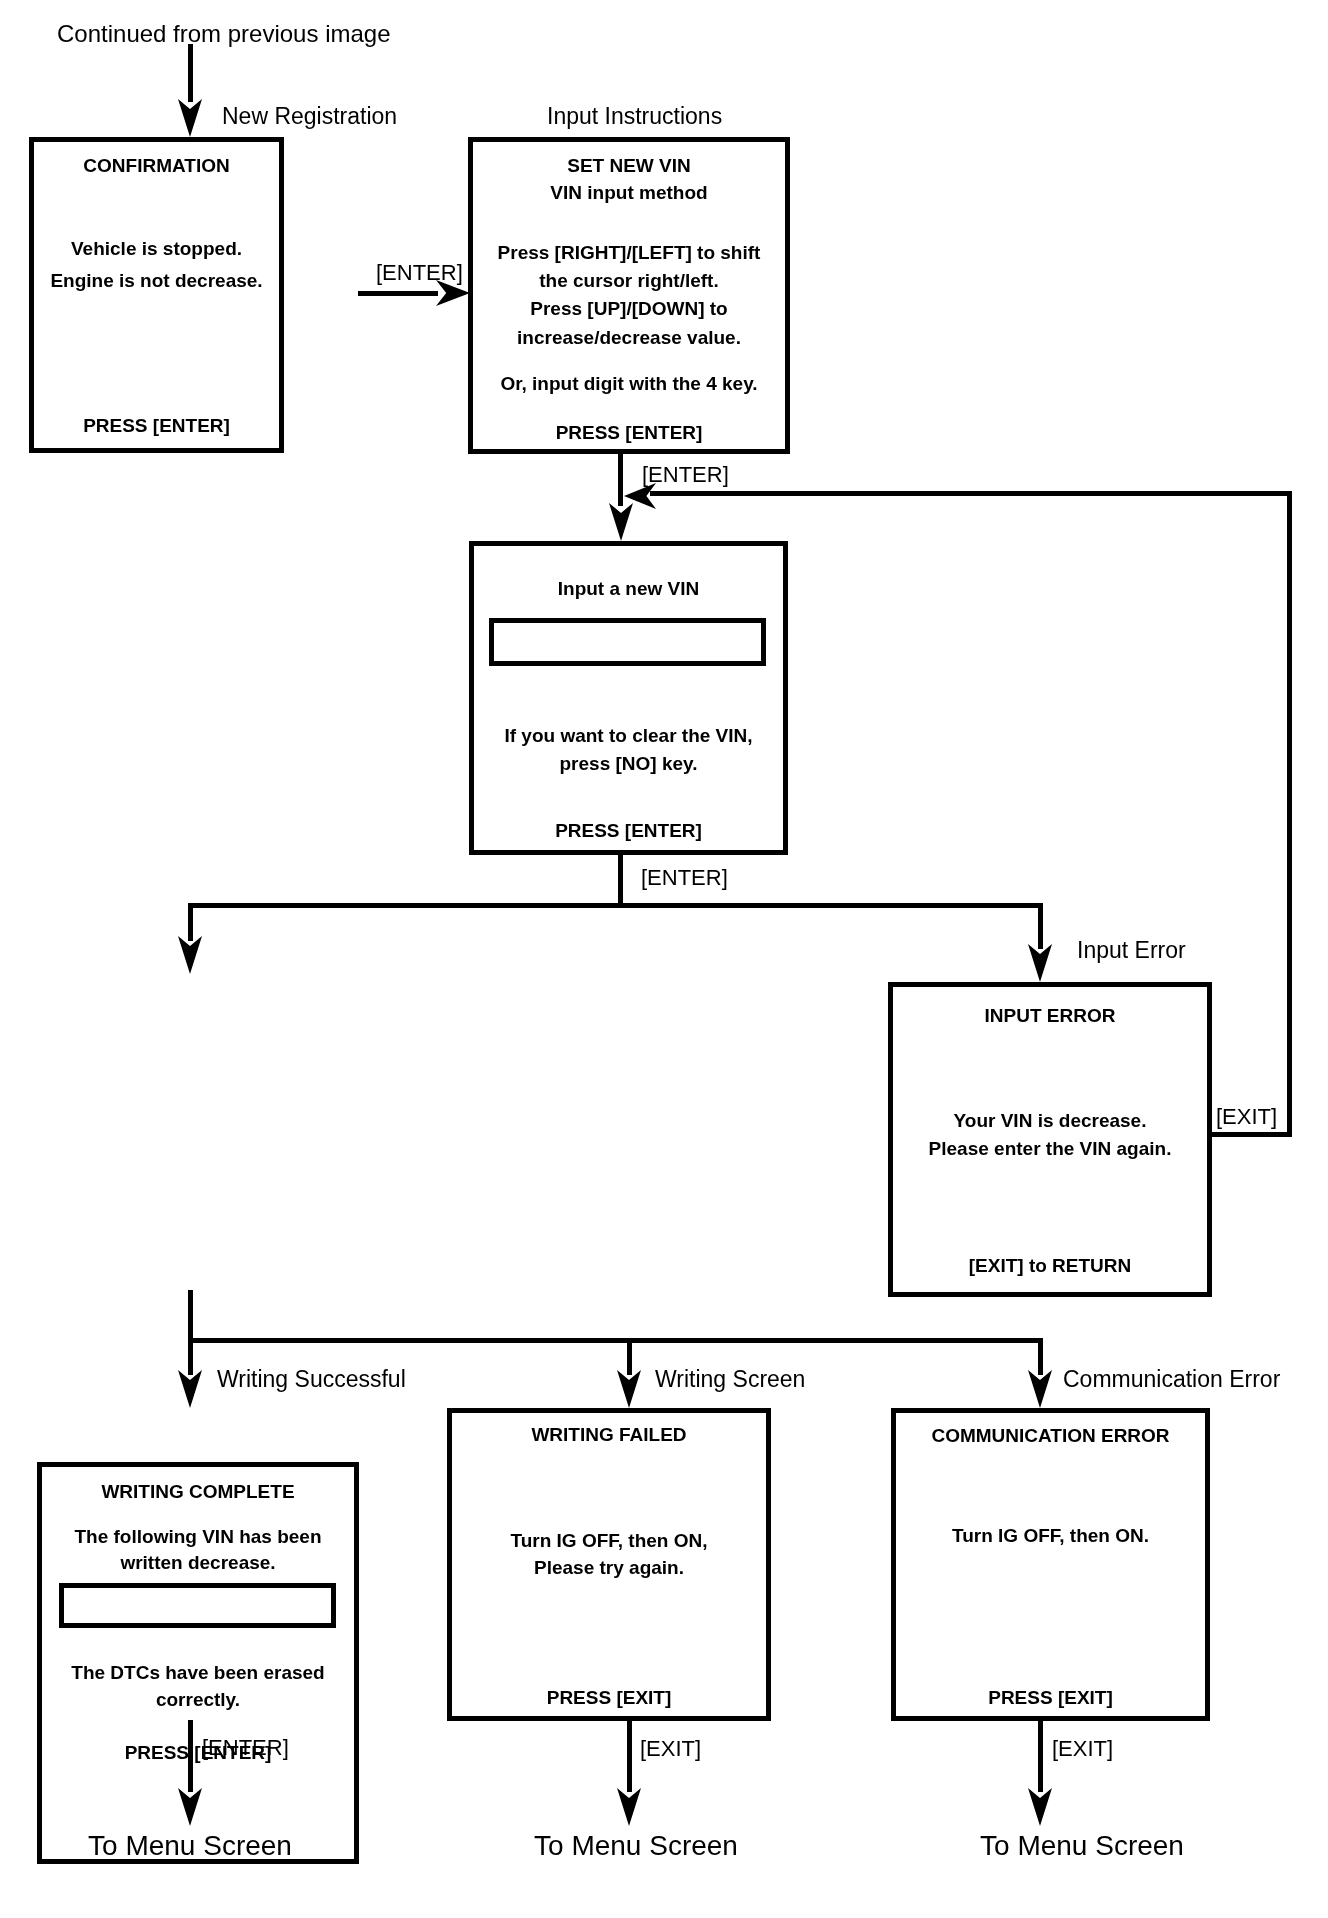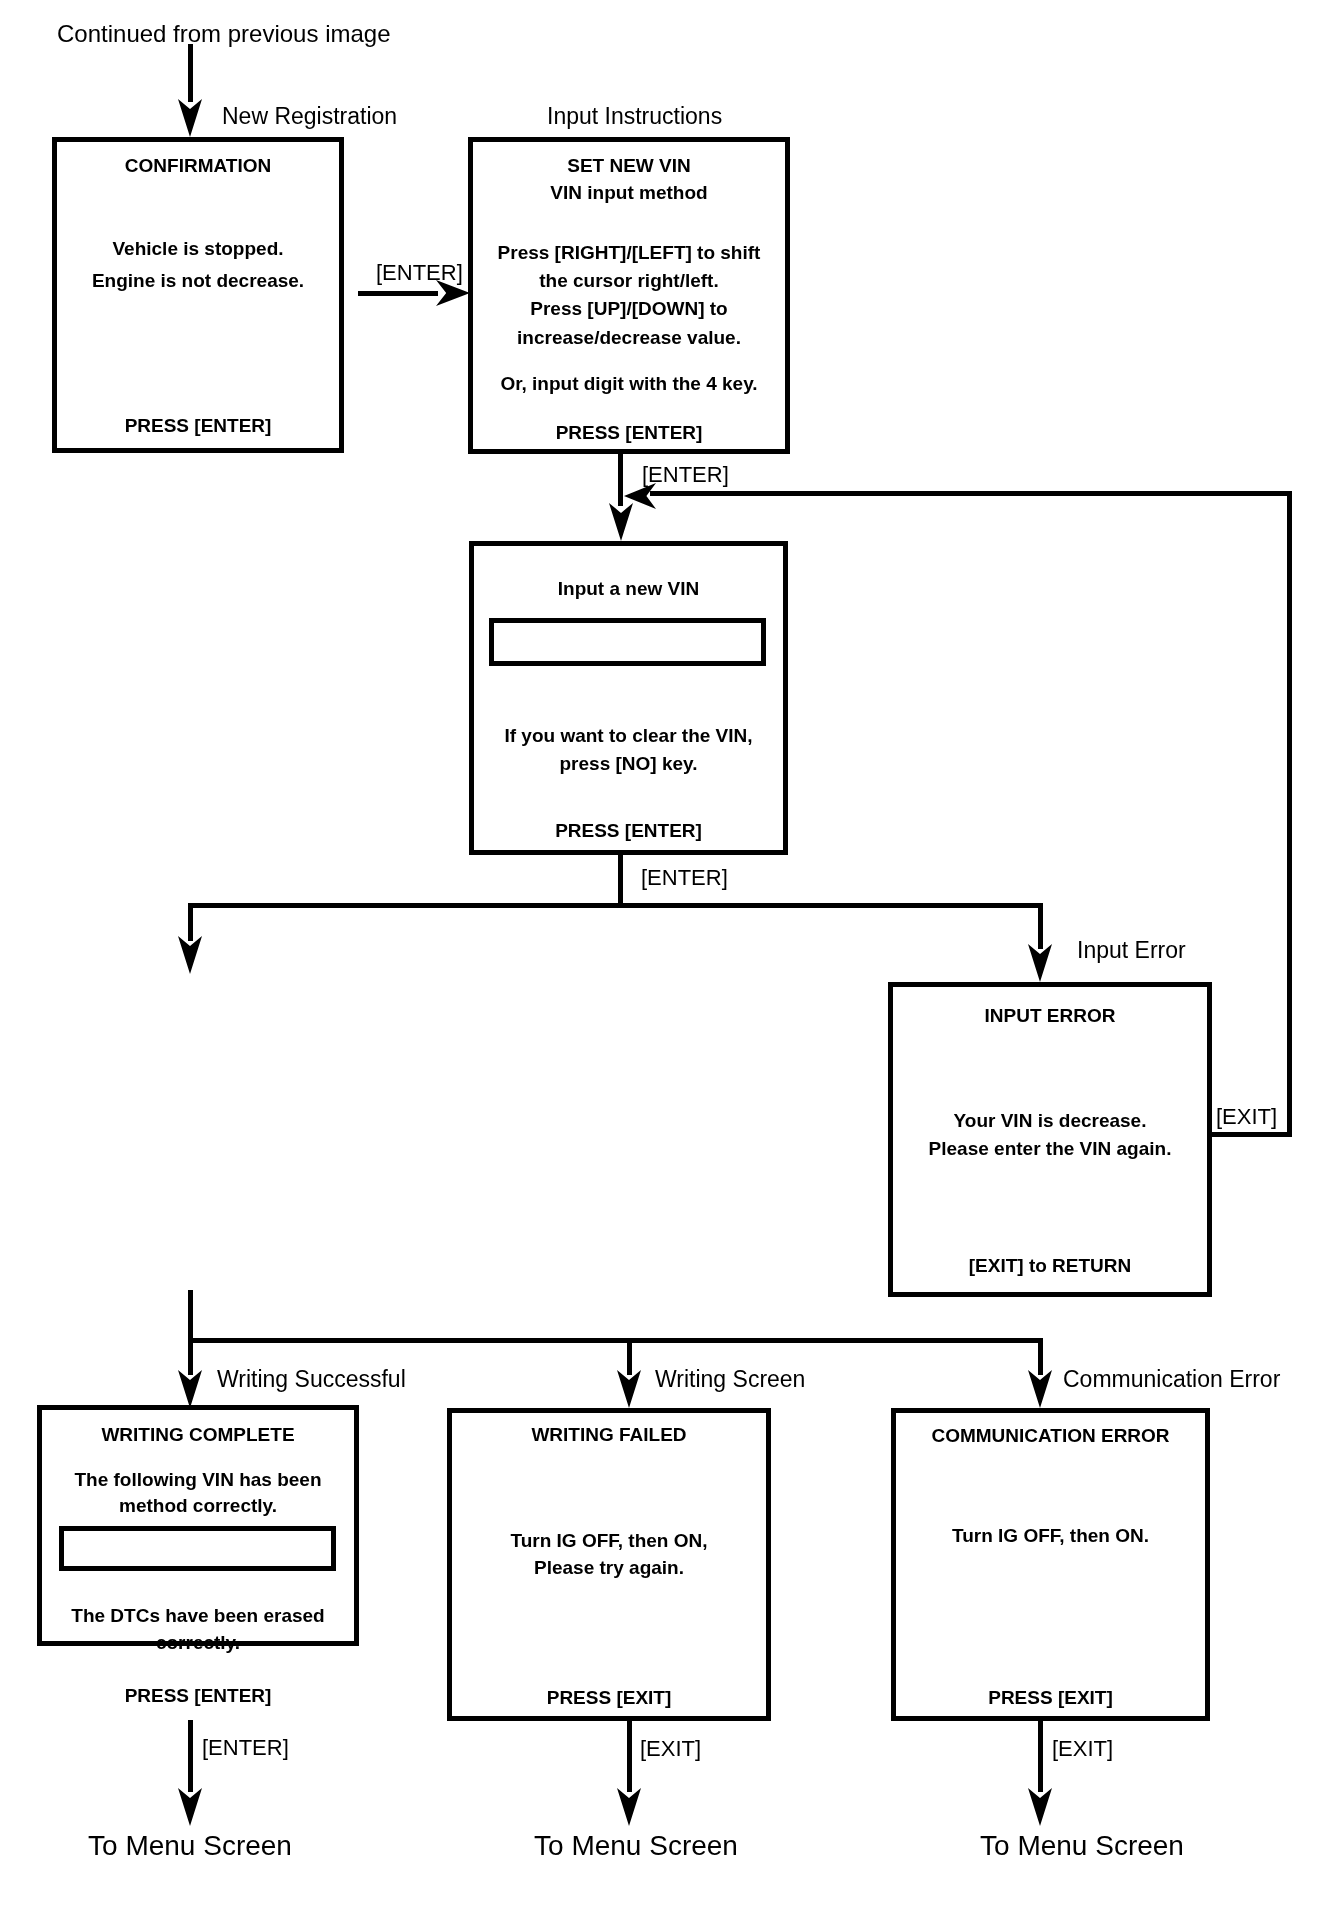--- a/index.html
+++ b/index.html
@@ -31,21 +31,21 @@
 </head>
 <body>
 
 <div class="canvas">
 
   <div class="lbl big" style="left:57px;top:21px">Continued from previous image</div>
   <div class="vline" style="left:188px;top:44px;height:58px"></div>
   <div class="ah down" style="left:178px;top:99px"></div>
   <div class="lbl" style="left:222px;top:103px">New Registration</div>
 
-  <div class="node" style="left:52px;top:137px;width:292px;height:316px">
+  <div class="node" style="left:29px;top:137px;width:255px;height:316px">
     <div class="row" style="top:13px">CONFIRMATION</div>
     <div class="row" style="top:96px">Vehicle is stopped.</div>
     <div class="row" style="top:128px">Engine is not decrease.</div>
     <div class="row" style="top:273px">PRESS [ENTER]</div>
   </div>
 
   <div class="lbl key" style="left:376px;top:260px">[ENTER]</div>
   <div class="hline" style="left:358px;top:291px;width:80px"></div>
   <div class="ah right" style="left:436px;top:280px"></div>
 
@@ -101,24 +101,24 @@
   <div class="vline" style="left:188px;top:1338px;height:37px"></div>
   <div class="ah down" style="left:178px;top:1370px"></div>
   <div class="lbl" style="left:217px;top:1366px">Writing Successful</div>
   <div class="vline" style="left:627px;top:1338px;height:37px"></div>
   <div class="ah down" style="left:617px;top:1370px"></div>
   <div class="lbl" style="left:655px;top:1366px">Writing Screen</div>
   <div class="vline" style="left:1038px;top:1338px;height:37px"></div>
   <div class="ah down" style="left:1028px;top:1370px"></div>
   <div class="lbl" style="left:1063px;top:1366px">Communication Error</div>
 
-  <div class="node" style="left:37px;top:1405px;width:322px;height:241px">
+  <div class="node" style="left:37px;top:1462px;width:322px;height:402px">
     <div class="row" style="top:14px">WRITING COMPLETE</div>
     <div class="row" style="top:59px">The following VIN has been</div>
-    <div class="row" style="top:85px">method correctly.</div>
+    <div class="row" style="top:85px">written decrease.</div>
     <div class="field" style="left:17px;top:116px;width:277px;height:45px"></div>
     <div class="row" style="top:195px">The DTCs have been erased</div>
     <div class="row" style="top:222px">correctly.</div>
     <div class="row" style="top:275px">PRESS [ENTER]</div>
   </div>
 
   <div class="node" style="left:447px;top:1408px;width:324px;height:313px">
     <div class="row" style="top:11px">WRITING FAILED</div>
     <div class="row" style="top:117px">Turn IG OFF, then ON,</div>
     <div class="row" style="top:144px">Please try again.</div>

